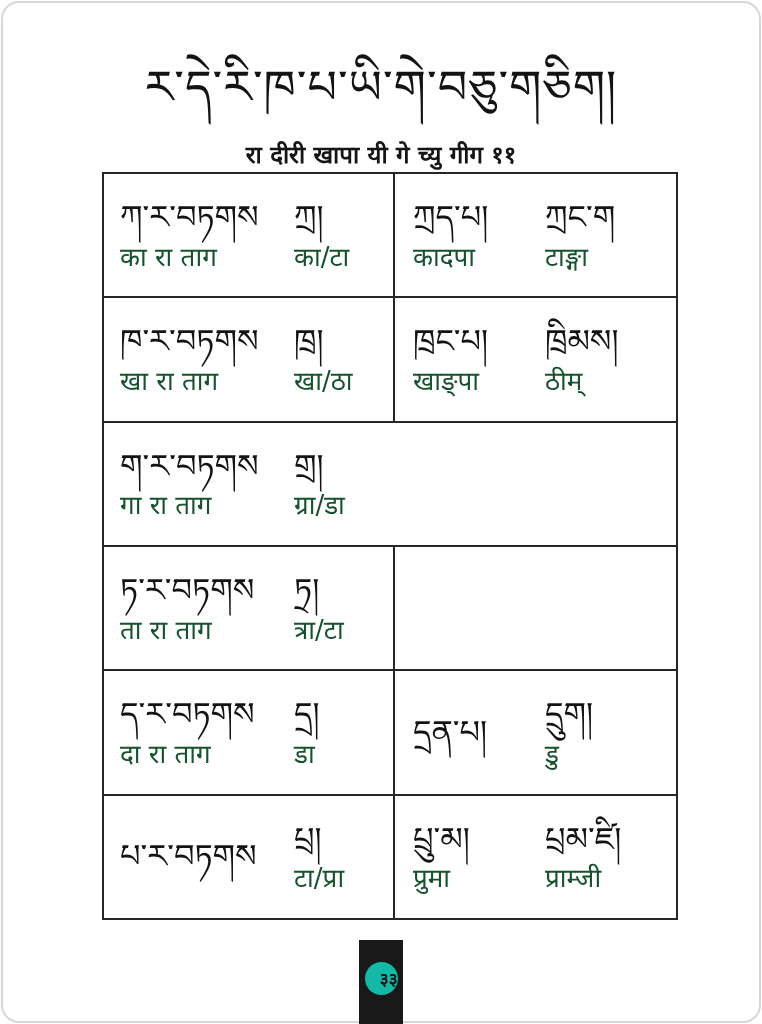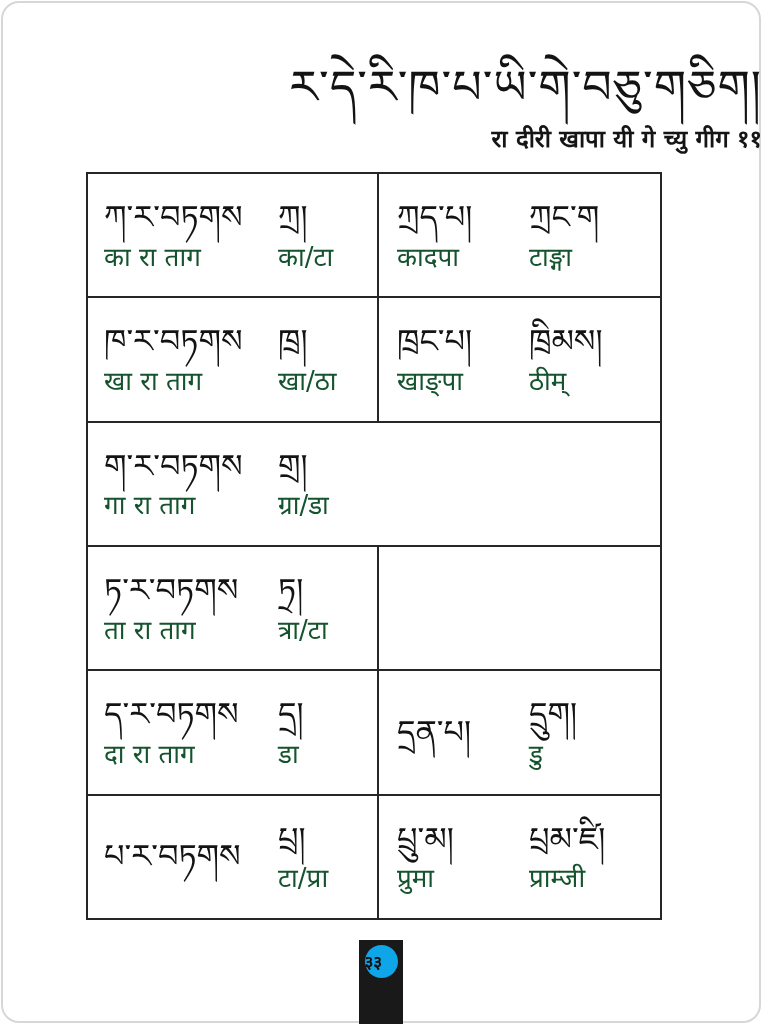--- a/index.html
+++ b/index.html
@@ -15,33 +15,33 @@
     width: 762px; height: 1024px;
     background: #ffffff;
   }
   
   .page-frame {
     position: absolute; inset: 1px;
     border: 2px solid #d7d7d7;
     border-radius: 18px;
     pointer-events: none;
   }
-  .header { position: absolute; top: 62px; left: 0; width: 100%; text-align: right; }
+  .header { position: absolute; top: 62px; left: 0; width: 100%; text-align: center; }
   .title-tibetan {
     font-size: 46px; line-height: 1.1; font-weight: 500;
     letter-spacing: 1px; color: #131313;
     font-family: "DejaVu Sans", sans-serif;
   }
   .subtitle-devanagari {
-    margin-top: 8px;
+    margin-top: 24px;
     font-size: 24px; font-weight: bold; color: #151515;
     font-family: "DejaVu Sans", sans-serif;
   }
   .ltable {
-    position: absolute; left: 86px; top: 172px;
+    position: absolute; left: 102px; top: 172px;
     width: 576px; height: 748px;
     border: 2px solid #262626;
     display: flex; flex-direction: column;
   }
   .trow { flex: 1 1 0; display: flex; border-top: 2px solid #262626; }
   .trow:first-child { border-top: none; }
   .cell { display: flex; align-items: center; }
   .cell.left  { width: 289px; padding-left: 16px; }
   .cell.right { flex: 1; border-left: 2px solid #262626; padding-left: 18px; }
   .item { display: flex; flex-direction: column; justify-content: center; }
@@ -56,24 +56,24 @@
     font-size: 26px; line-height: 1.1; color: #14532d;
     font-family: "DejaVu Sans", sans-serif; white-space: nowrap;
   }
   .page-tab {
     position: absolute; left: 359px; top: 940px;
     width: 44px; height: 84px;
     background: #191919;
     display: flex; justify-content: center;
   }
   .page-tab-circle {
-    margin-top: 5px;
+    margin-top: 22px;
     width: 33px; height: 33px; border-radius: 50%;
-    background: #0ea5e9;
-    display: flex; align-items: center; justify-content: flex-start;
+    background: #14b8a6;
+    display: flex; align-items: center; justify-content: flex-end;
   }
   .page-num {
     font-size: 17px; font-weight: bold; color: #111111;
     font-family: "DejaVu Sans", sans-serif;
   }
 </style>
 </head>
 <body>
 
 <div class="page">

